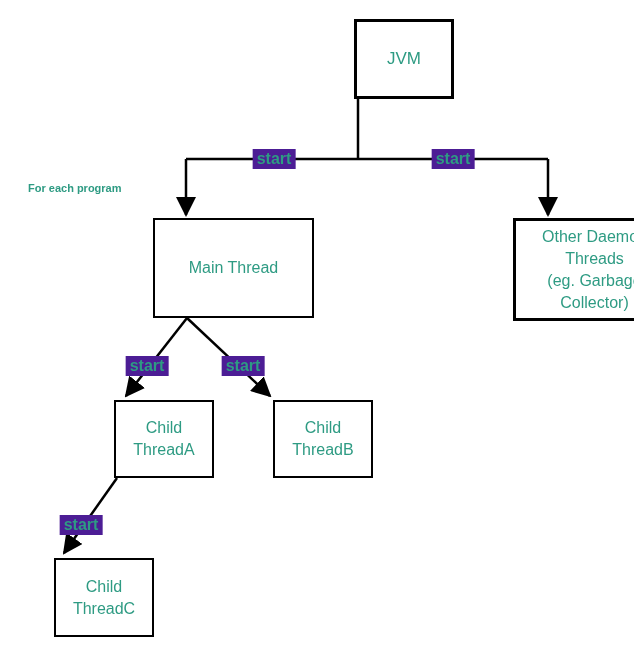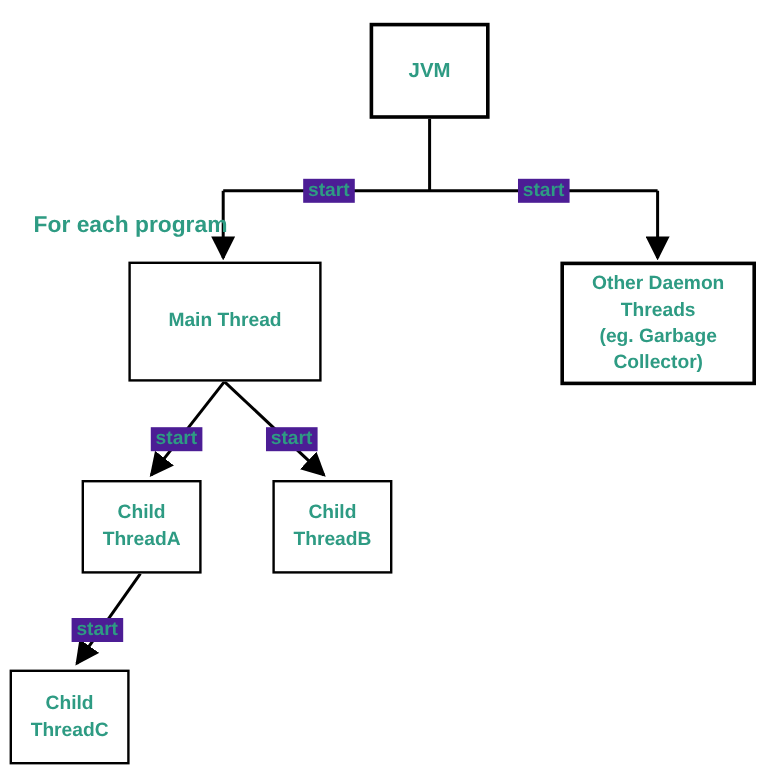--- a/index.html
+++ b/index.html
@@ -12,42 +12,43 @@
   }
   .edges{position:absolute;left:0;top:0;width:634px;height:650px;}
   .edges line{stroke:#000000;stroke-width:2.5;}
   .node{
     position:absolute;
     box-sizing:border-box;
     background:#ffffff;
     border:2px solid #000000;
     display:flex;align-items:center;justify-content:center;
     text-align:center;
-    font-weight:bold;
+    font-weight:normal;
     font-size:16px;
     line-height:22px;
     color:#2e9b83;
     white-space:pre-line;
+    margin-left:46px;
   }
   .node.thick{border-width:3px;}
   .edge-label{
     position:absolute;
     transform:translateX(-50%);
     background:#4c1d95;
     padding:0 4px;
     font-weight:bold;
     font-size:16px;
     line-height:20px;
     color:#2e9b83;
     white-space:nowrap;
   }
   .free-label{
     position:absolute;
     font-weight:bold;
-    font-size:19px;
+    font-size:11px;
     line-height:20px;
     color:#2e9b83;
     white-space:nowrap;
   }
   #node-jvm{left:308px;top:19px;width:100px;height:80px;font-size:17px;}
   #node-main{left:107px;top:218px;width:161px;height:100px;}
   #node-daemon{left:467px;top:218px;width:163px;height:103px;}
   #node-childa{left:68px;top:400px;width:100px;height:78px;}
   #node-childb{left:227px;top:400px;width:100px;height:78px;}
   #node-childc{left:8px;top:558px;width:100px;height:79px;}

